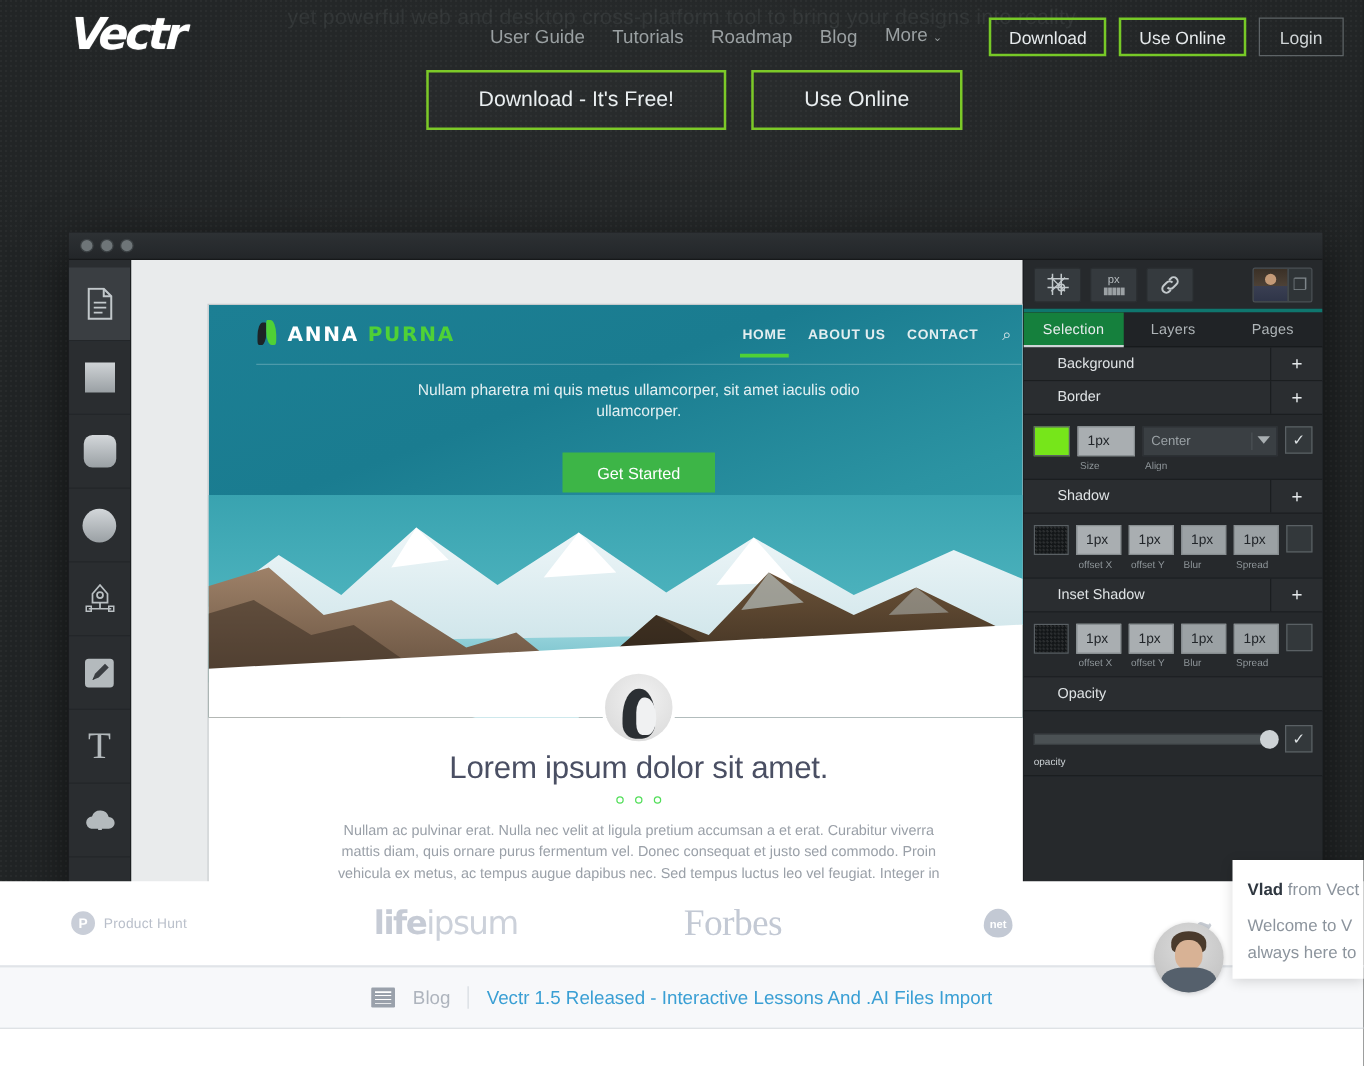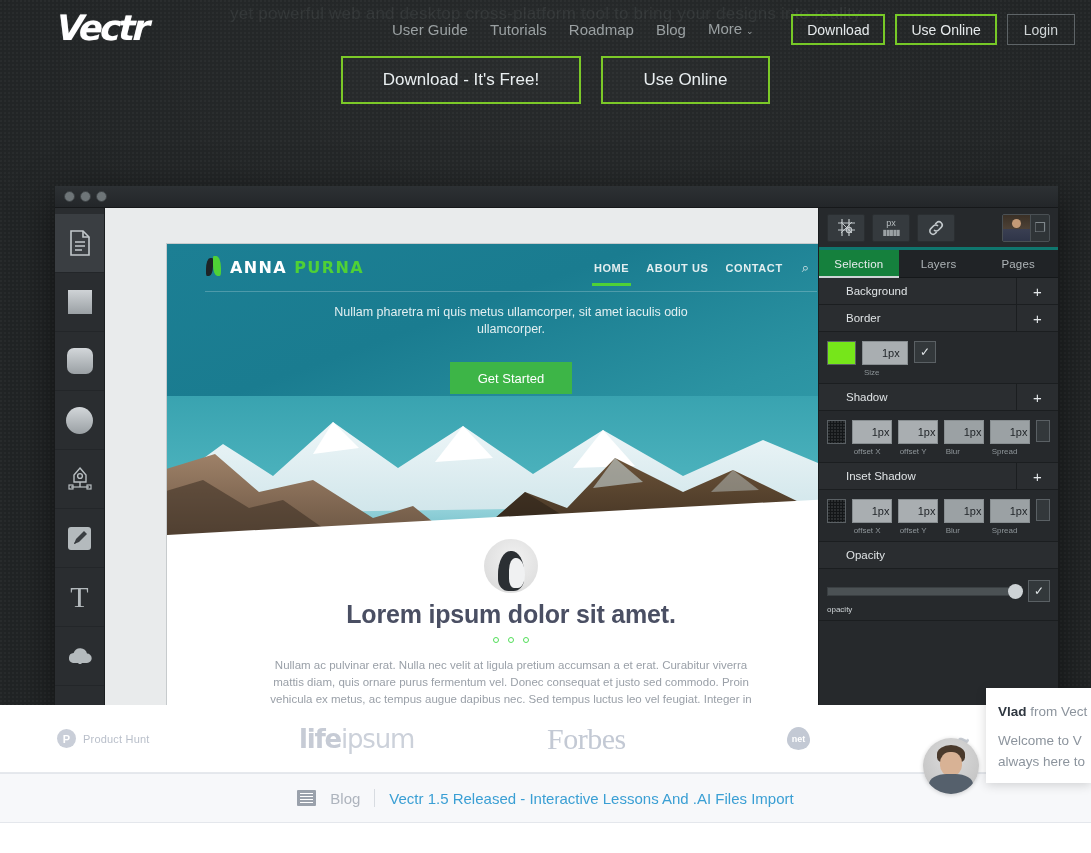--- a/index.html
+++ b/index.html
@@ -189,21 +189,21 @@
   }
   .ab-avatar .head {
     position: absolute; left: 14px; top: 12px; width: 26px; height: 40px;
     background: #2b2f33; border-radius: 48% 46% 40% 40% / 58% 54% 30% 30%;
   }
   .ab-avatar .face {
     position: absolute; left: 25px; top: 19px; width: 16px; height: 30px;
     background: #f0f1f2; border-radius: 40% 55% 45% 30%;
   }
   .ab-body { padding: 26px 0 0; background: #fff; }
-  .ab-h2 { text-align: center; font-size: 25px; font-weight: bold; color: #4a4f63; letter-spacing: -.2px; }
+  .ab-h2 { text-align: center; font-size: 25px; font-weight: normal; color: #4a4f63; letter-spacing: -.2px; }
   .ab-dots { display: flex; justify-content: center; gap: 9px; margin-top: 8px; }
   .ab-dot { width: 6px; height: 6px; border-radius: 50%; border: 1.6px solid #53de5a; }
   .ab-p {
     width: 484px; margin: 14px auto 0; text-align: center;
     font-size: 11.5px; line-height: 17px; color: #9aa0a8;
   }
 
   
   .props { width: 240px; background: #26292c; border-left: 1px solid #1a1d1f; color: #cfd4d7; }
   .props-toolbar { height: 42px; display: flex; align-items: center; padding: 0 8px; gap: 7px; border-bottom: 3px solid #0f766e; }
@@ -253,21 +253,21 @@
   .ctrl { display: flex; flex-direction: column; }
   .ctrl .lbl { font-size: 8px; color: #8e9599; margin-top: 3px; margin-left: 2px; }
   .select {
     height: 24px; background: #3a3f43; border: 1px solid #2c3134; color: #9ba2a6;
     font-size: 10.5px; display: flex; align-items: center; padding: 0 6px; cursor: pointer; position: relative;
   }
   .select .arw { position: absolute; right: 5px; top: 7px; border-left: 5px solid transparent; border-right: 5px solid transparent; border-top: 6px solid #a8aeb1; }
   .select .sep { position:absolute; right: 19px; top: 4px; bottom: 4px; width: 1px; background:#4b5155; }
   .num {
     height: 24px; background: #a9aeb1; border: 1px solid #888e91; color: #22262a;
-    font-size: 11px; display: flex; align-items: center; padding: 0 19px; cursor: text;
+    font-size: 11px; display: flex; align-items: center; padding: 0 7px; cursor: text;
   }
   .num.dim { background: #9ba1a4; }
   .chk {
     width: 22px; height: 22px; border: 1px solid #5a6064; background: #33383b;
     display:flex; align-items:center; justify-content:center; color:#dfe4e6; font-size: 12px; cursor: pointer;
   }
   .shadow-swatch {
     width: 29px; height: 24px; border: 1px solid #5a6064; cursor: pointer;
     background-color:#131618;
     background-image: radial-gradient(circle at 1px 1px, rgba(255,255,255,0.10) 1px, transparent 1px);
@@ -544,20 +544,28 @@
           <span>Border</span>
           <span class="plus">+</span>
         </div>
         <div class="sect-body">
           <div class="row">
             <span class="swatch" style="background:#76e61a"></span>
             <span class="ctrl">
               <span class="num" style="width:46px">1px</span>
               <span class="lbl">Size</span>
             </span>
+            <span class="ctrl" style="flex:1">
+              <span class="select">
+                <span>Center</span>
+                <span class="sep"></span>
+                <span class="arw"></span>
+              </span>
+              <span class="lbl">Align</span>
+            </span>
             <span class="chk">✓</span>
           </div>
         </div>
 
         <div class="sect-head">
           <span>Shadow</span>
           <span class="plus">+</span>
         </div>
         <div class="sect-body">
           <div class="row">

